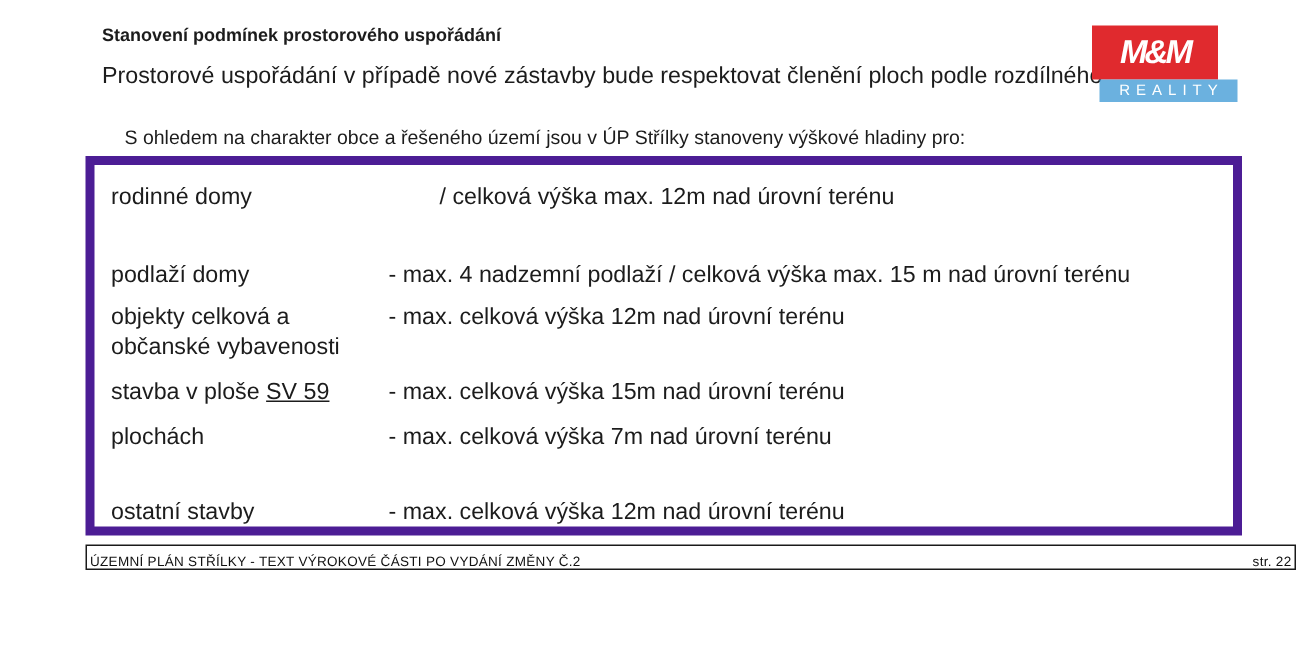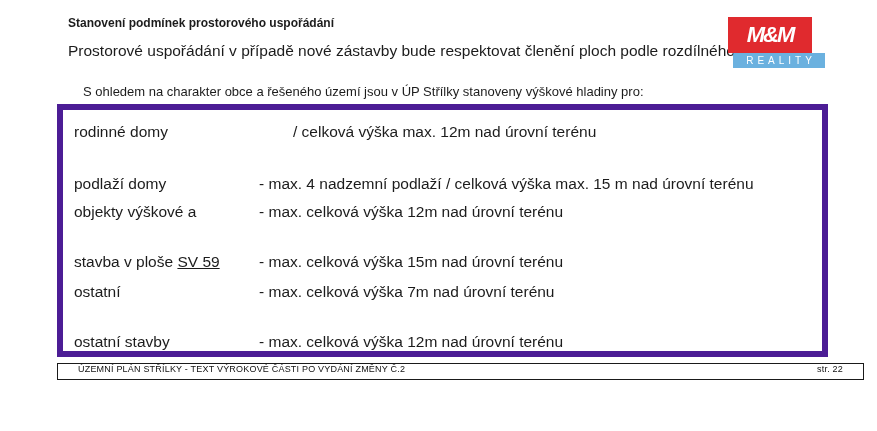--- a/index.html
+++ b/index.html
@@ -54,22 +54,22 @@
   .term { position:absolute; left:11px; white-space:nowrap; }
   .def  { position:absolute; left:196px; white-space:nowrap; }
   .def .line2 { display:block; padding-left:6px;margin-left:28px; }
   .u { text-decoration:underline; }
   .term .tline { display:block; }
   
   .footer {
     position:absolute; left:57px; top:363px;
     width:807px; height:17px;
     border:1px solid #1a1a1a;
-    display:flex; align-items:flex-start; justify-content:space-between;
-    padding:0 20px;
+    display:flex; align-items:flex-end; justify-content:space-between;
+    padding:0 2px;
     font-size:9px; letter-spacing:0.2px;
     color:#111;
   }
   .footer .left { white-space:nowrap; }
   .footer .right { white-space:nowrap; }
 </style>
 </head>
 <body>
 
 <div class="page">
@@ -106,39 +106,40 @@
       <span class="term">
         <span class="tline">podlaží domy</span>
       </span>
       <span class="def">
         <span>- max. 4 nadzemní podlaží / celková výška max. 15 m nad úrovní terénu</span>
       </span>
     </div>
 
     <div class="row" style="top:92px;">
       <span class="term">
-        <span class="tline">objekty výškové a</span>
+        <span class="tline">objekty celková a</span>
+        <span class="tline">občanské vybavenosti</span>
       </span>
       <span class="def">
         <span>- max. celková výška 12m nad úrovní terénu</span>
       </span>
     </div>
 
     <div class="row" style="top:142px;">
       <span class="term">
         <span class="tline"><span>stavba v ploše </span><span class="u">SV 59</span></span>
       </span>
       <span class="def">
         <span>- max. celková výška 15m nad úrovní terénu</span>
       </span>
     </div>
 
     <div class="row" style="top:172px;">
       <span class="term">
-        <span class="tline">ostatní</span>
+        <span class="tline">plochách</span>
       </span>
       <span class="def">
         <span>- max. celková výška 7m nad úrovní terénu</span>
       </span>
     </div>
 
     <div class="row" style="top:222px;">
       <span class="term">
         <span class="tline">ostatní stavby</span>
       </span>

